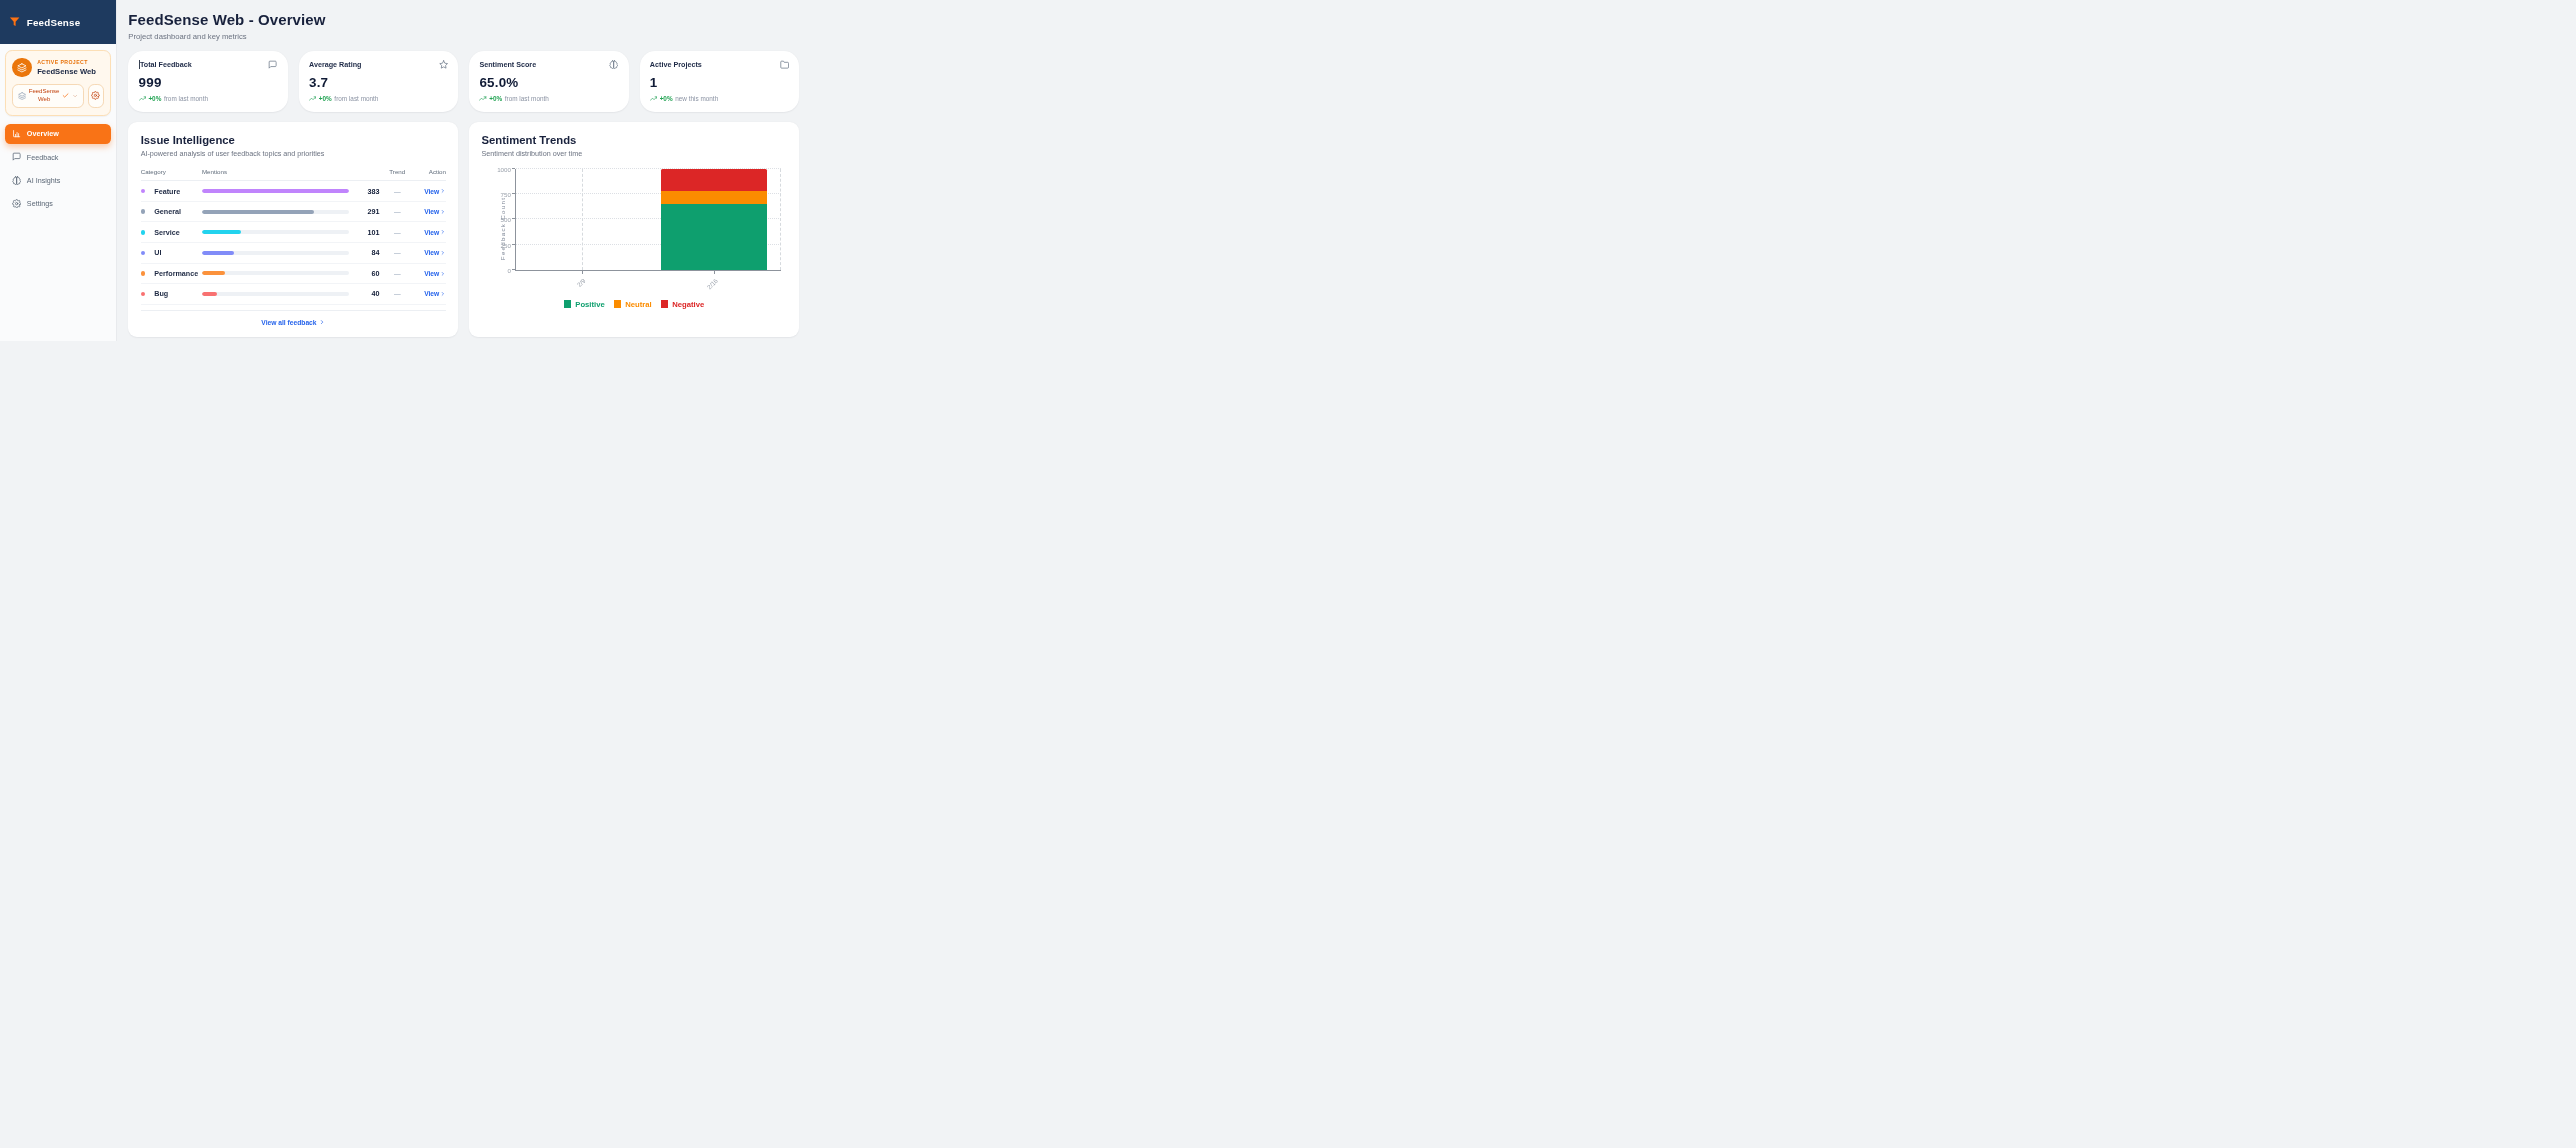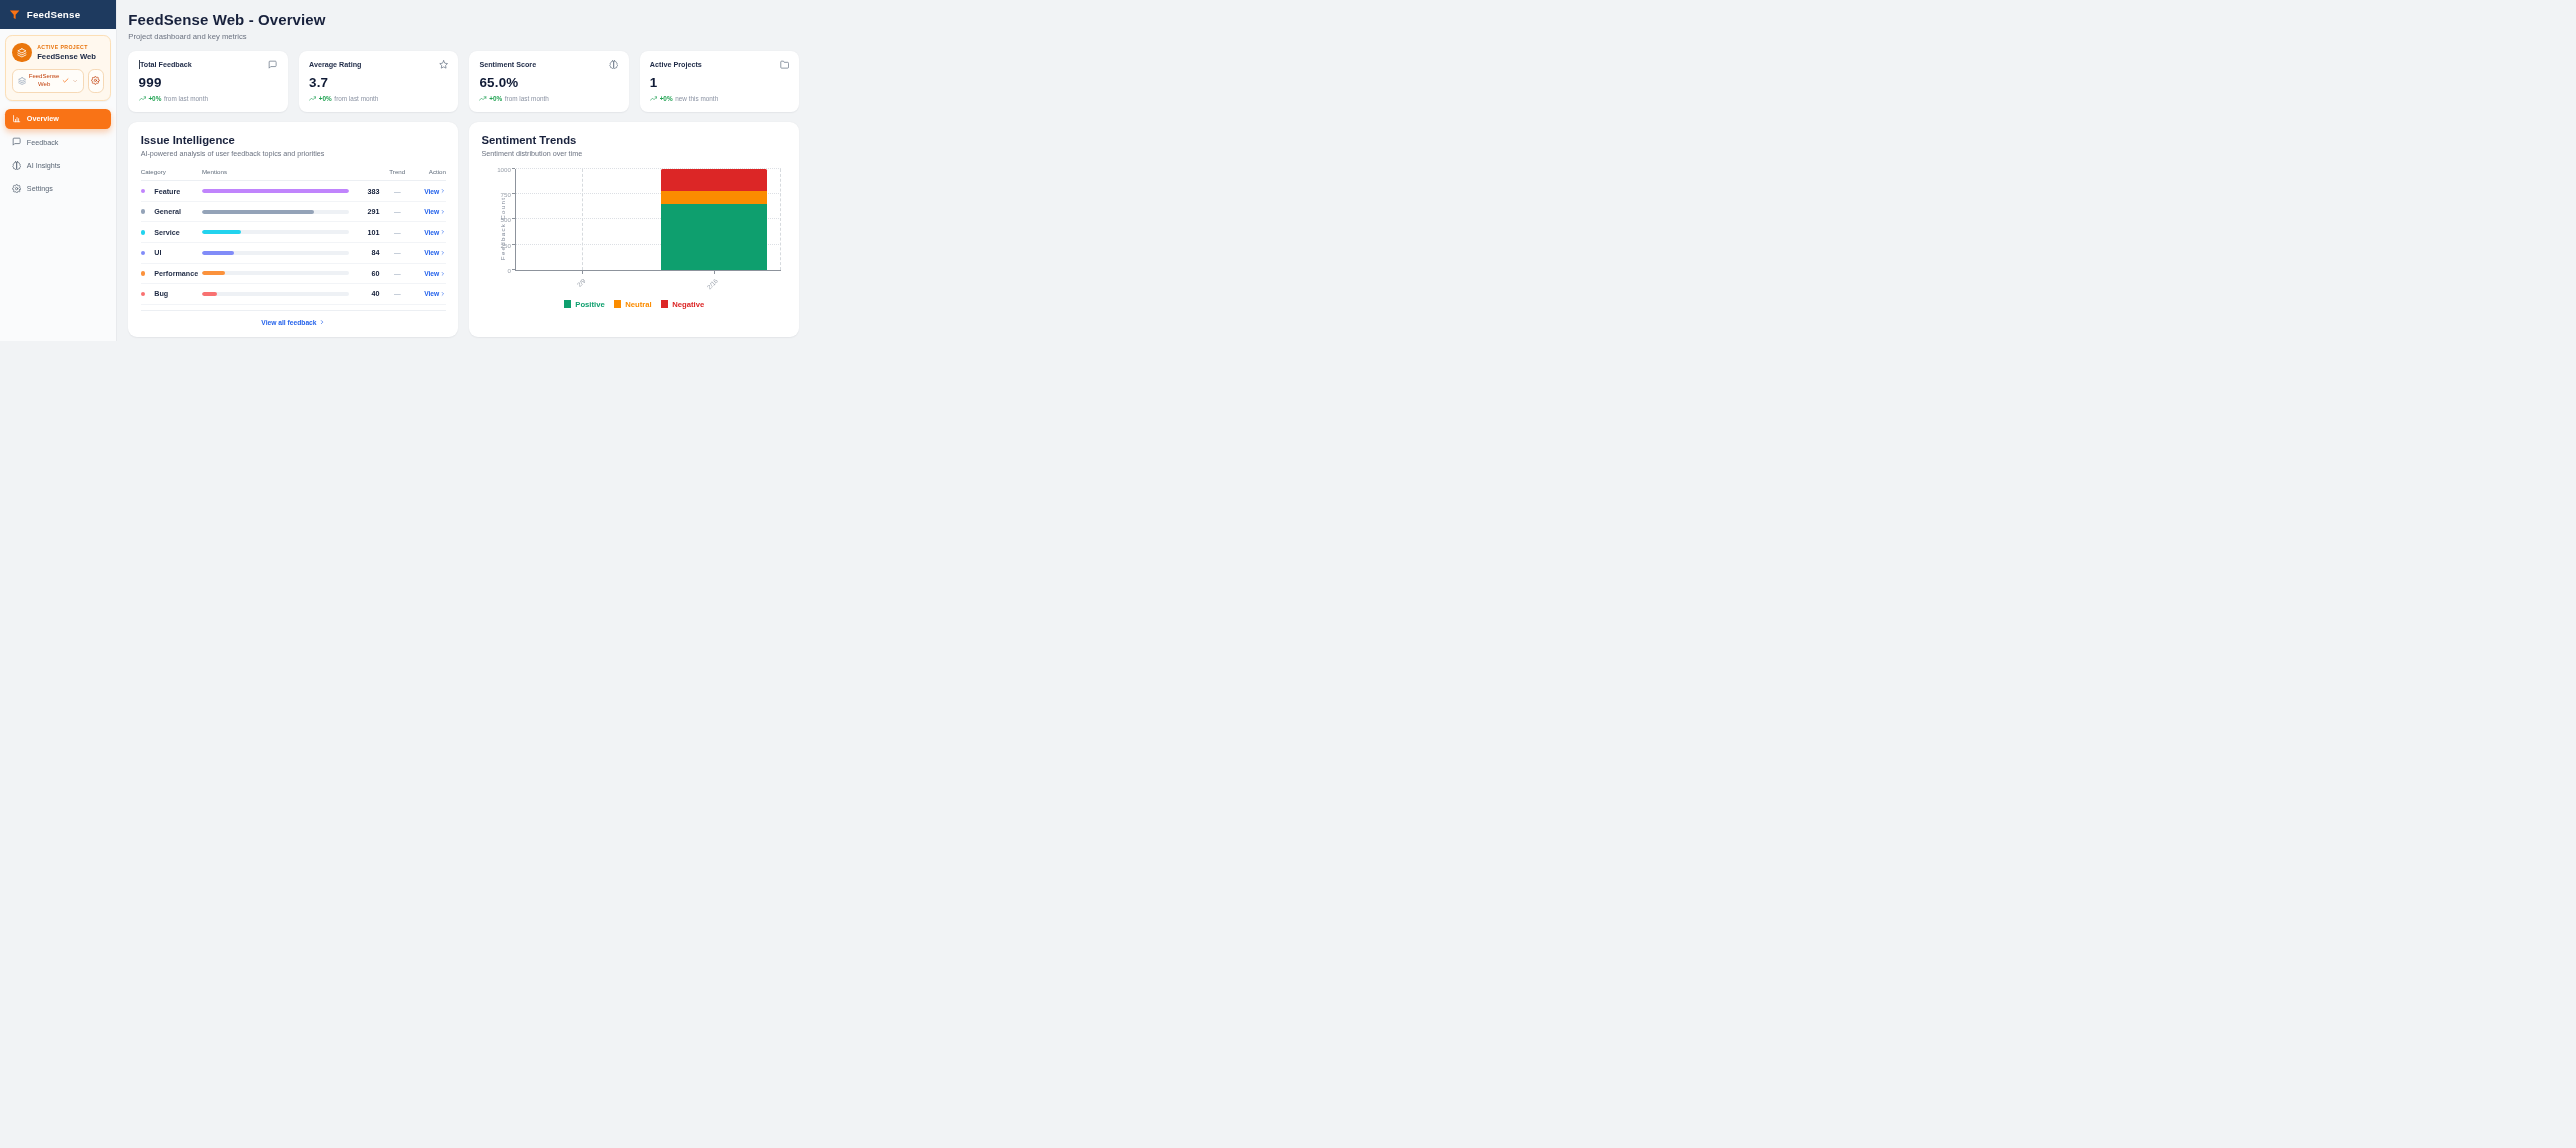--- a/index.html
+++ b/index.html
@@ -2,21 +2,21 @@
 <html style="font-size:8.2px"><head>
 <meta charset="utf-8">
 <style>
   * { margin:0; padding:0; box-sizing:border-box; }
   html,body { width:808px; height:341px; overflow:hidden; }
   body { font-family:"Liberation Sans", sans-serif; background:#f1f3f5; color:#18213c; }
   .app { display:flex; width:808px; height:341px; }
 
   
   .sidebar { width:117px; flex:0 0 117px; background:#fafbfc; border-right:0.5px solid #e8eaed; display:flex; flex-direction:column; }
-  .side-header { height:29px; background:#1e3a5f; display:flex; align-items:center; gap:6.2px; padding-left:9.3px; }
+  .side-header { height:44px; background:#1e3a5f; display:flex; align-items:center; gap:6.2px; padding-left:9.3px; }
   .logo-funnel { width:11.3px; height:11.3px; fill:#f97316; filter:drop-shadow(0.8px 0.8px 0 rgba(124,45,18,.6)); }
   .brand-name { color:#ffffff; font-size:9.8px; font-weight:700; letter-spacing:0.2px; }
 
   .project-card { margin:6.2px 5.2px 0; background:#fff8ee; border:0.8px solid #fcdfb6; border-radius:7.2px; padding:6.7px 6.2px 7.2px; box-shadow:0 0.5px 1px rgba(16,24,40,.04); }
   .proj-top { display:flex; align-items:center; gap:5.2px; }
   .proj-avatar { width:19.6px; height:19.6px; border-radius:50%; background:#ea760c; display:flex; align-items:center; justify-content:center; flex:0 0 19.6px; }
   .proj-avatar svg { width:9.8px; height:9.8px; stroke:#ffffff; fill:none; stroke-width:2; stroke-linejoin:round; stroke-linecap:round; }
   .proj-eyebrow { font-size:5.2px; font-weight:700; color:#e8720a; letter-spacing:0.4px; }
   .proj-name { font-size:7.7px; font-weight:700; color:#1a2744; margin-top:1.5px; }
   .proj-bottom { margin-top:6.2px; display:flex; gap:4.1px; }
@@ -32,21 +32,21 @@
   .nav-item { height:19.6px; border-radius:5.2px; display:flex; align-items:center; gap:5.7px; padding:0 6.7px; color:#5b6776; font-size:7.2px; font-weight:500; cursor:pointer; }
   .nav-item svg { width:9.3px; height:9.3px; stroke:currentColor; fill:none; stroke-width:2; stroke-linecap:round; stroke-linejoin:round; flex:0 0 9.3px; }
   .nav-item.active { background:#f97316; color:#ffffff; font-weight:600; box-shadow:0 3.1px 6.2px rgba(249,115,22,.35); }
 
   
   .main { flex:1; padding:10.8px 8.8px 0 11.3px; overflow:hidden; }
   .page-title { font-size:15px; font-weight:800; color:#18213c; letter-spacing:0.1px; }
   .page-sub { font-size:7.7px; color:#6b7280; margin-top:4.1px; }
 
   .stats-row { margin-top:10.3px; display:grid; grid-template-columns:repeat(4,1fr); gap:10.8px; }
-  .stat { background:#ffffff; border-radius:8px; padding:8.8px 10.3px 9.8px; box-shadow:0 0.5px 1.5px rgba(16,24,40,.06); }
+  .stat { background:#ffffff; border-radius:15px; padding:8.8px 10.3px 9.8px; box-shadow:0 0.5px 1.5px rgba(16,24,40,.06); }
   .stat-head { display:flex; align-items:center; justify-content:space-between; }
   .stat-label { font-size:7.2px; font-weight:700; color:#1e2a47; display:flex; align-items:center; }
   .caret { display:inline-block; width:0.8px; height:9.3px; background:#374151; margin-right:0.5px; }
   .stat-ic { width:9.3px; height:9.3px; stroke:#697586; fill:none; stroke-width:1.9; stroke-linecap:round; stroke-linejoin:round; }
   .stat-value { font-size:13.4px; font-weight:800; color:#101b36; margin-top:5.7px; letter-spacing:0.2px; }
   .stat-delta { margin-top:4.6px; display:flex; align-items:center; gap:2.6px; font-size:6.4px; }
   .trend-ic { width:7.2px; height:7.2px; stroke:#22a055; fill:none; stroke-width:2.2; stroke-linecap:round; stroke-linejoin:round; }
   .delta-val { color:#21a352; font-weight:600; }
   .delta-note { color:#8b93a3; }
 

